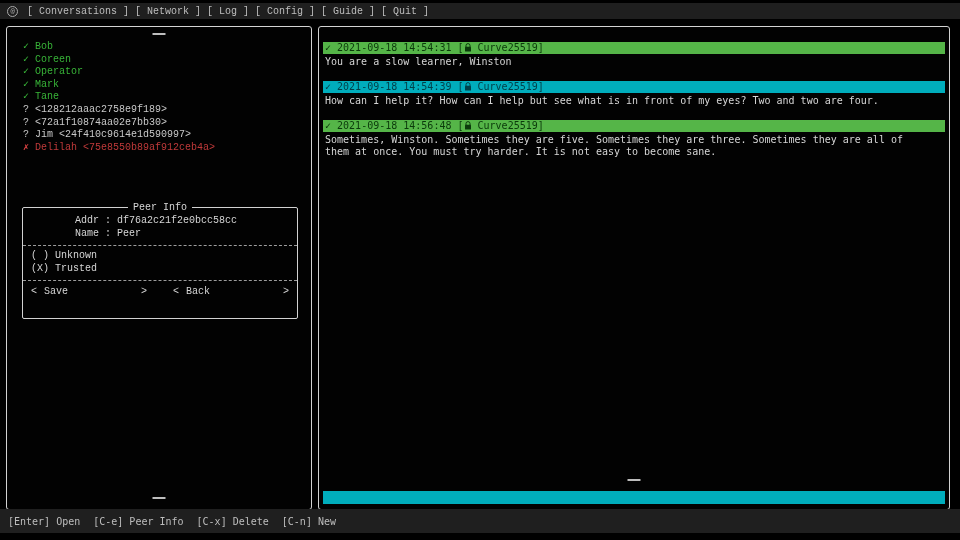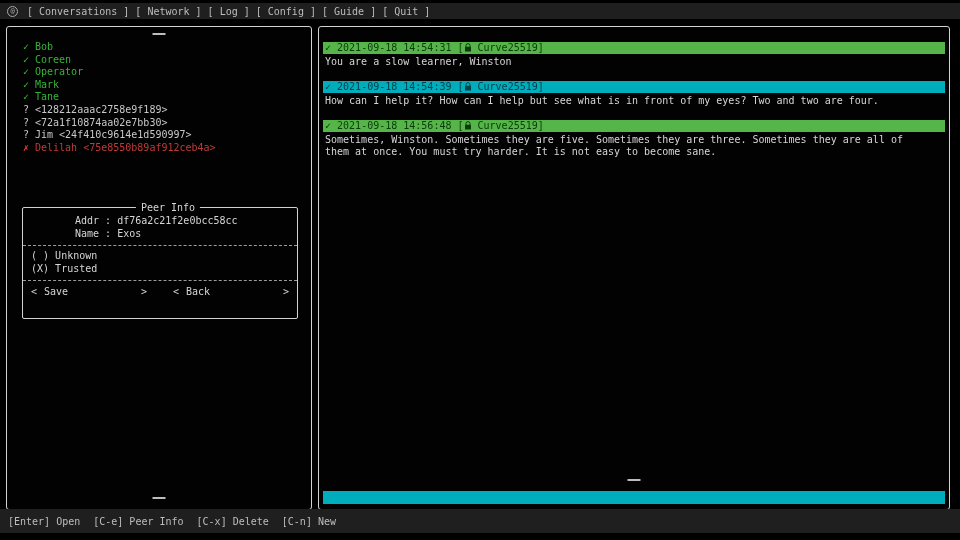--- a/index.html
+++ b/index.html
@@ -13,27 +13,27 @@
     position:absolute; top:3px; left:0; width:100%; height:16px;
     background:var(--bar-bg,#1f1f1f); display:flex; align-items:center;
     padding-left:7px; color:#bdbdbd;
   }
   .logo {
     width:11px; height:11px; border:1px solid #a8a8a8; border-radius:50%;
     font-size:7px; line-height:9px; text-align:center; color:#a8a8a8;
     margin-right:9px; flex:0 0 auto;
   }
   .menu-items { display:flex; }
-  .menu-item { margin-right:6px; white-space:pre; cursor:default; }
+  .menu-item { margin-right:6px; white-space:pre; cursor:default;font-family:Liberation Mono, monospace; }
 
   .panel {
     position:absolute; top:26px; height:484px; background:#020202;
     border:1px solid var(--border,#d2d2d2); border-radius:3px;
   }
-  .panel-left { left:6px; width:306px; }
+  .panel-left { left:6px; width:306px;font-family:Liberation Mono, monospace; }
   .panel-right { left:318px; width:632px; }
 
   .tick { position:absolute; left:50%; transform:translateX(-50%); width:13px; height:2px; background:#bdbdbd; }
   .tick-top { top:6px; }
   .tick-bottom-left { bottom:10px; }
   .tick-bottom-right { bottom:28px; }
 
   .contact-list { position:absolute; top:14px; left:0; right:0; }
   .contact-row { height:12.6px; line-height:12.6px; padding-left:16px; white-space:pre; cursor:default; }
   .contact-row .mark { display:inline-block; width:12px; }
@@ -42,21 +42,21 @@
   .contact-row.blocked { color:var(--red-text,#c03a3a); }
   .contact-row.blocked .mark { color:var(--red-mark,#e04444); }
   .contact-row.selected { background:var(--selected-bg,#bababa); color:var(--selected-text,#0d0d0d); }
 
   .peer-box {
     position:absolute; left:15px; top:180px; width:276px; height:112px;
     border:1px solid var(--border,#d2d2d2); border-radius:2px; padding:7px 8px 0;
   }
   .peer-title {
     position:absolute; top:-6px; left:50%; transform:translateX(-50%);
-    background:#020202; padding:0 5px; line-height:11px; white-space:pre;margin-left:8px;
+    background:#020202; padding:0 5px; line-height:11px; white-space:pre;
   }
   .peer-line { height:12.5px; line-height:12.5px; white-space:pre;margin-left:44px; }
   .divider { border-top:1px dashed #9d9d9d; margin:5px -8px 4px; height:0; }
   .radio-row { height:12.6px; line-height:12.6px; white-space:pre; cursor:default; }
   .cursor { display:inline-block; width:6px; height:10px; background:#d8d8d8; vertical-align:-2px; }
   .btn-row { display:flex; gap:26px; margin-top:5px; }
   .tui-btn { flex:1; display:flex; cursor:default; white-space:pre; }
   .tui-btn .lbl { margin-left:7px; flex:1; }
 
   .message-list { position:absolute; top:15px; left:4px; right:4px; }
@@ -104,21 +104,21 @@
         <div class="contact-row trusted"><span class="mark">✓</span><span class="contact-label">Tane</span></div>
         <div class="contact-row unknown"><span class="mark">?</span><span class="contact-label">&lt;128212aaac2758e9f189&gt;</span></div>
         <div class="contact-row unknown"><span class="mark">?</span><span class="contact-label">&lt;72a1f10874aa02e7bb30&gt;</span></div>
         <div class="contact-row unknown"><span class="mark">?</span><span class="contact-label">Jim &lt;24f410c9614e1d590997&gt;</span></div>
         <div class="contact-row blocked"><span class="mark">✗</span><span class="contact-label">Delilah &lt;75e8550b89af912ceb4a&gt;</span></div>
       </div>
 
     <div class="peer-box">
       <span class="peer-title">Peer Info</span>
       <div class="peer-line">Addr : df76a2c21f2e0bcc58cc</div>
-      <div class="peer-line">Name : Exos</div>
+      <div class="peer-line">Name : Peer</div>
       <div class="divider"></div>
       <div>
           <div class="radio-row"><span>(</span><span> </span><span>) </span><span>Unknown</span></div>
           <div class="radio-row"><span>(</span><span>X</span><span>) </span><span>Trusted</span></div>
         </div>
       <div class="divider"></div>
       <div class="btn-row">
         <div class="tui-btn">
           <span class="arr">&lt;</span>
           <span class="lbl">Save</span>

